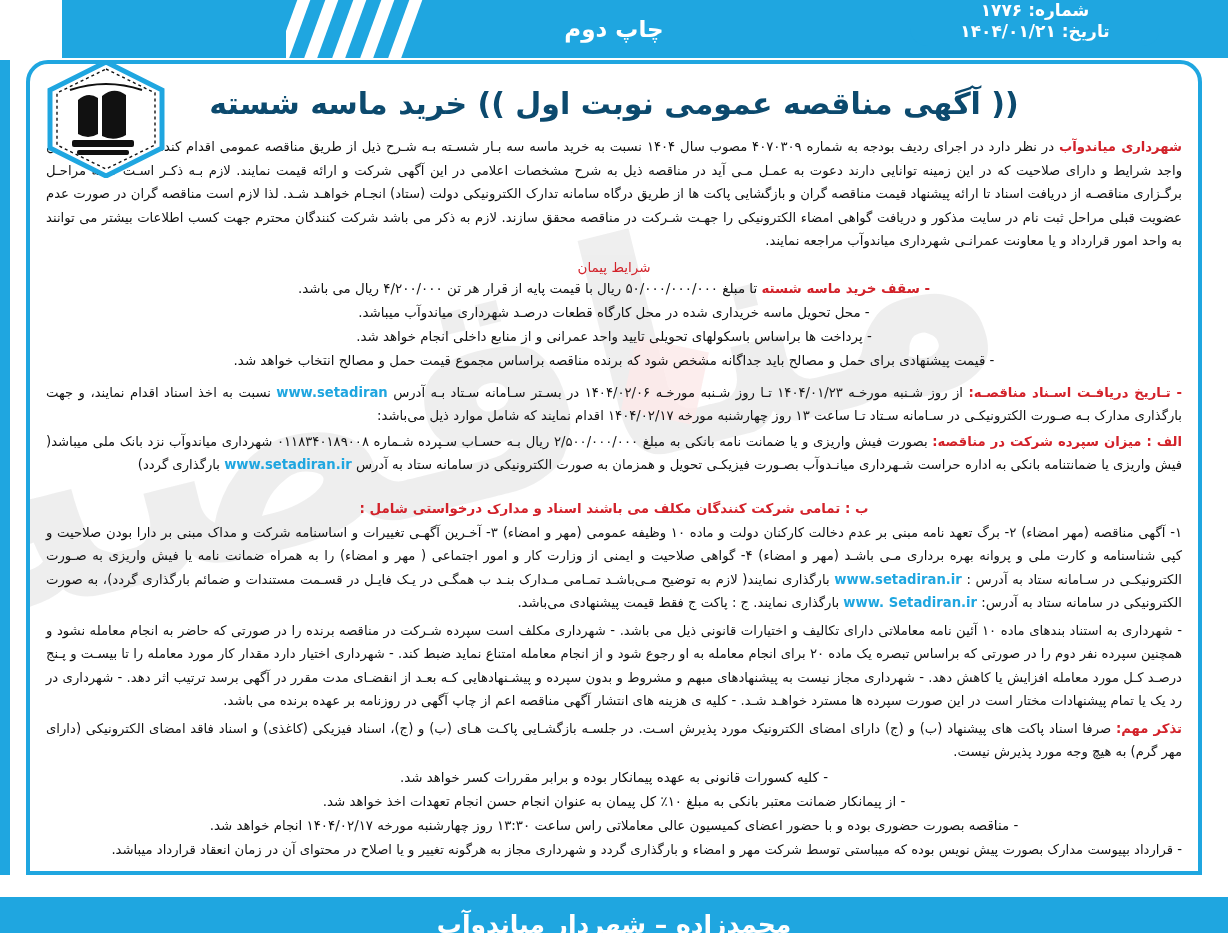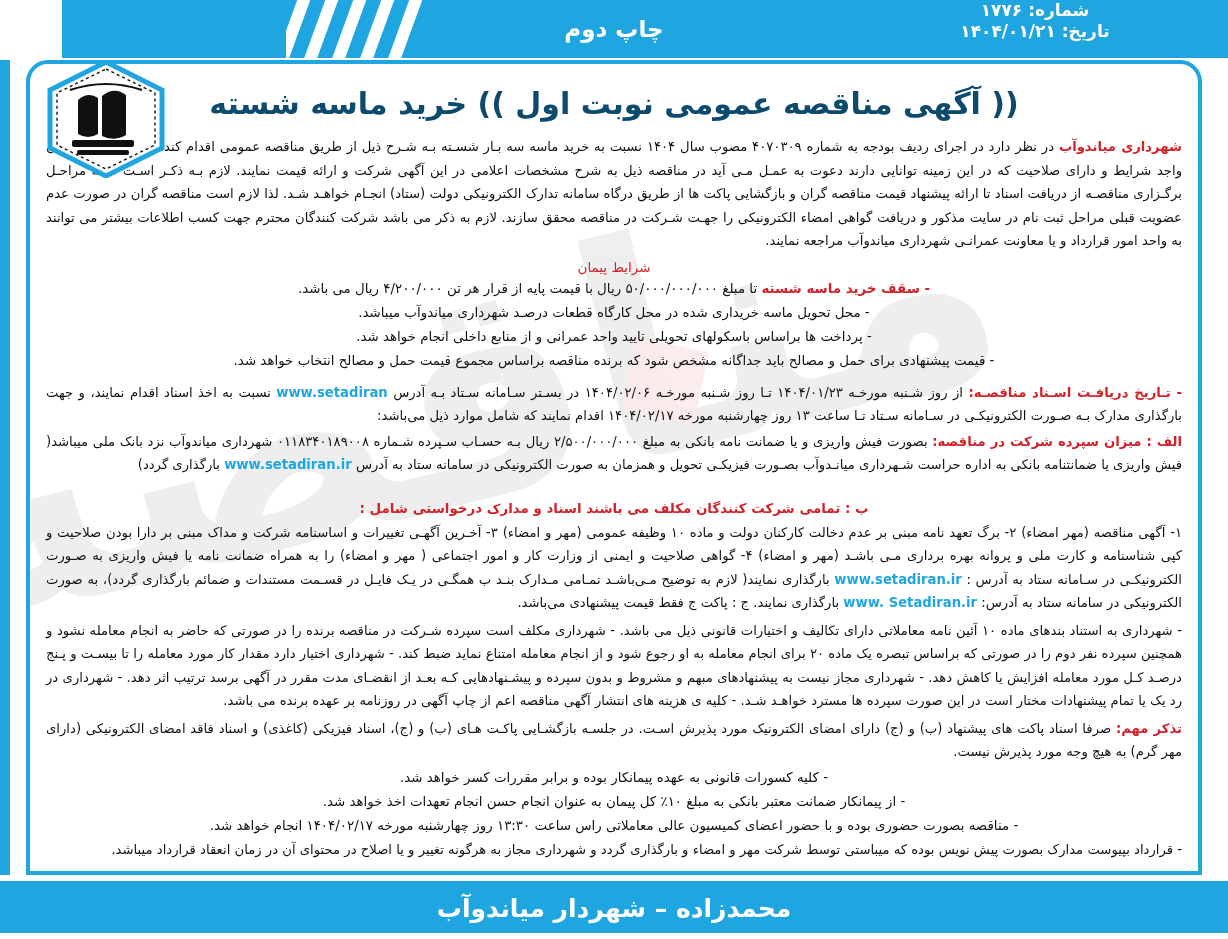--- a/index.html
+++ b/index.html
@@ -183,21 +183,21 @@
     text-align: center;
     margin: 0;
     color: #111;
   }
 
   
   .footer {
     position: absolute;
     left: 0; bottom: 0;
     width: 1228px;
-    height: 58px;
+    height: 42px;
     background: #1FA6E0;
   }
   .footer-text {
     position: absolute;
     top: 13px;
     left: 0; right: 0;
     text-align: center;
     color: #ffffff;
     font-size: 25px;
     font-weight: bold;

